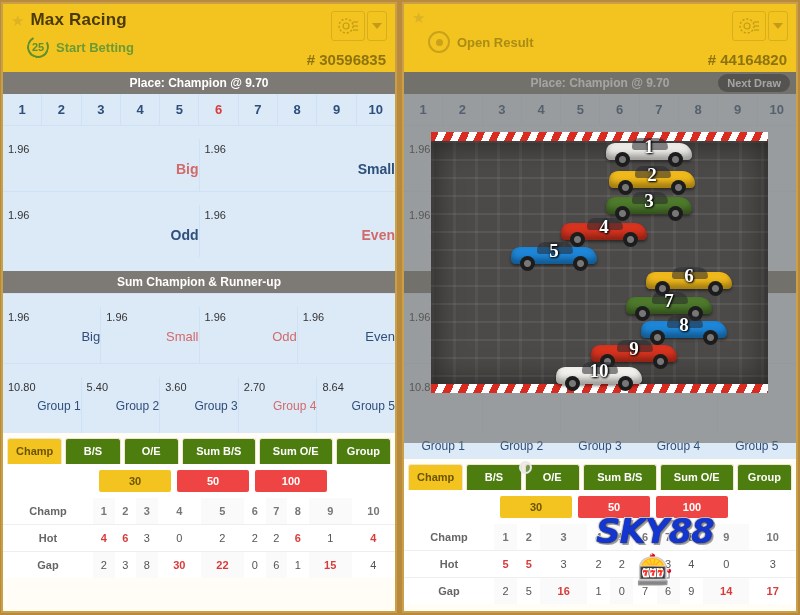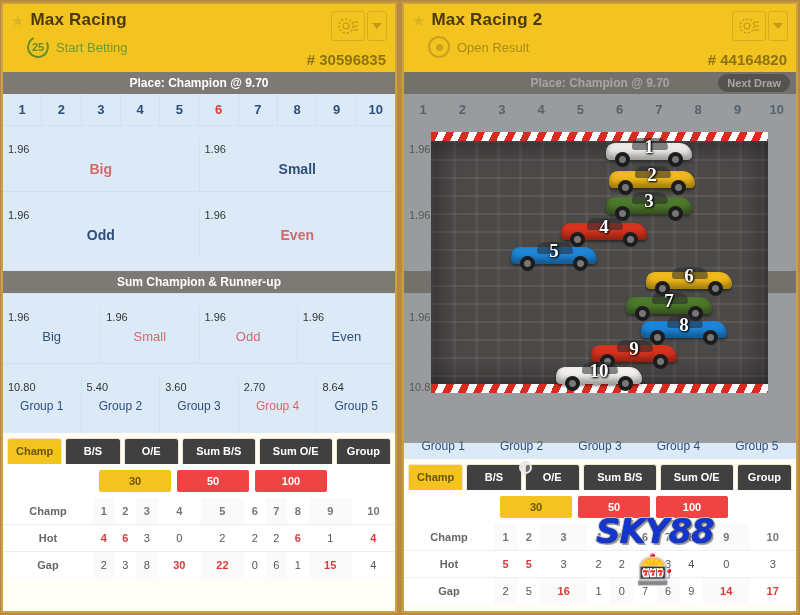--- a/index.html
+++ b/index.html
@@ -30,21 +30,21 @@
     display: flex; align-items: center; justify-content: center;
     font-size: 11px; color: #5f8f2e; font-weight: bold;
     transform: rotate(18deg);
   }
   .timer-ring span { transform: rotate(-18deg); }
   .open-ring {
     width: 22px; height: 22px; border-radius: 50%;
     border: 2px solid #c9a21c; display:flex; align-items:center; justify-content:center;
   }
   .open-ring i { display:block; width:7px; height:7px; border-radius:50%; background:#c9a21c; }
-  .sub-txt { font-size: 13px; color: #6d9a35; font-weight: 400; }
+  .sub-txt { font-size: 13px; color: #6d9a35; font-weight: 700; }
   .sub-txt.muted { color: #a98c16; }
   .hdr-right { position: absolute; right: 8px; top: 7px; display: flex; }
   .icon-box {
     width: 34px; height: 30px; border: 1px solid #d9ae1d; border-radius: 3px;
     display: flex; align-items: center; justify-content: center;
     background: #f3c41f;
   }
   .icon-box + .icon-box { margin-left: 2px; width: 20px; }
   .caret { width:0;height:0;border-left:5px solid transparent;border-right:5px solid transparent;border-top:6px solid #c29c18; }
   .issue-no {
@@ -73,34 +73,34 @@
   .numcell.hot { color: #d83b3b; }
 
   
   .betrow { display: flex; background: #dceaf8; border-top: 1px solid #cfe1f4; }
   .betcell {
     flex: 1; height: 52px; position: relative; border-right: 1px solid #cfe1f4; margin-top: 13px;
   }
   .betcell:last-child { border-right: none; }
   .odds { position: absolute; left: 5px; top: 4px; font-size: 11px; color: #333; }
   .lbl {
-    position: absolute; left: 0; right: 0; top: 22px; text-align: center;
+    position: absolute; left: 0; right: 0; top: 22px; text-align: right;
     font-size: 14px; font-weight: bold; color: #2e4f7a;
   }
   .lbl.red { color: #d16a6a; }
   .bet-row-4 .betcell .lbl { font-size: 13px; font-weight: normal; }
   .bet-row-5 .betcell .lbl { font-size: 12px; font-weight: normal; }
   .bet-row-4 .betcell, .bet-row-5 .betcell { height: 56px; }
   .spacer-blue { background: #dceaf8; height: 14px; }
 
   
   .tabs { display: flex; gap: 3px; padding: 5px 4px 0 4px; background: #fffdf5; }
   .tab {
     flex: 1; text-align: center; font-size: 11px; font-weight: bold; color: #fff;
-    background: #404040; padding: 6px 0 7px 0; border-radius: 3px 3px 0 0;
+    background: #4d7c0f; padding: 6px 0 7px 0; border-radius: 3px 3px 0 0;
     border: 1px solid #efe6cf; border-bottom: none;
   }
   .tab.active { background: #f3c41f; color: #6b5405; }
   .tab.wide { flex: 1.35; }
 
   
   .counts { display: flex; gap: 6px; padding: 6px 0 6px 0; background: #fff; justify-content: flex-start; padding-left: 96px; }
   .cbtn {
     width: 72px; text-align: center; font-size: 11px; font-weight: bold;
     color: #fff; background: #ef4444; padding: 5px 0; border-radius: 2px;
@@ -356,21 +356,20 @@
       </tr>
     </tbody>
       </table>
   </div>
 
   <div class="panel">
 
     <div class="hdr">
       <div class="hdr-title">
         <span class="star-icon">★</span>
-        <span class="title-txt">Max Racing 2</span>
       </div>
       <div class="hdr-sub">
         <span class="open-ring">
             <i></i>
           </span>
         <span class="sub-txt muted">Open Result</span>
       </div>
       <div class="hdr-right">
         <div class="icon-box">
           <svg width="22" height="20" viewBox="0 0 22 20">

